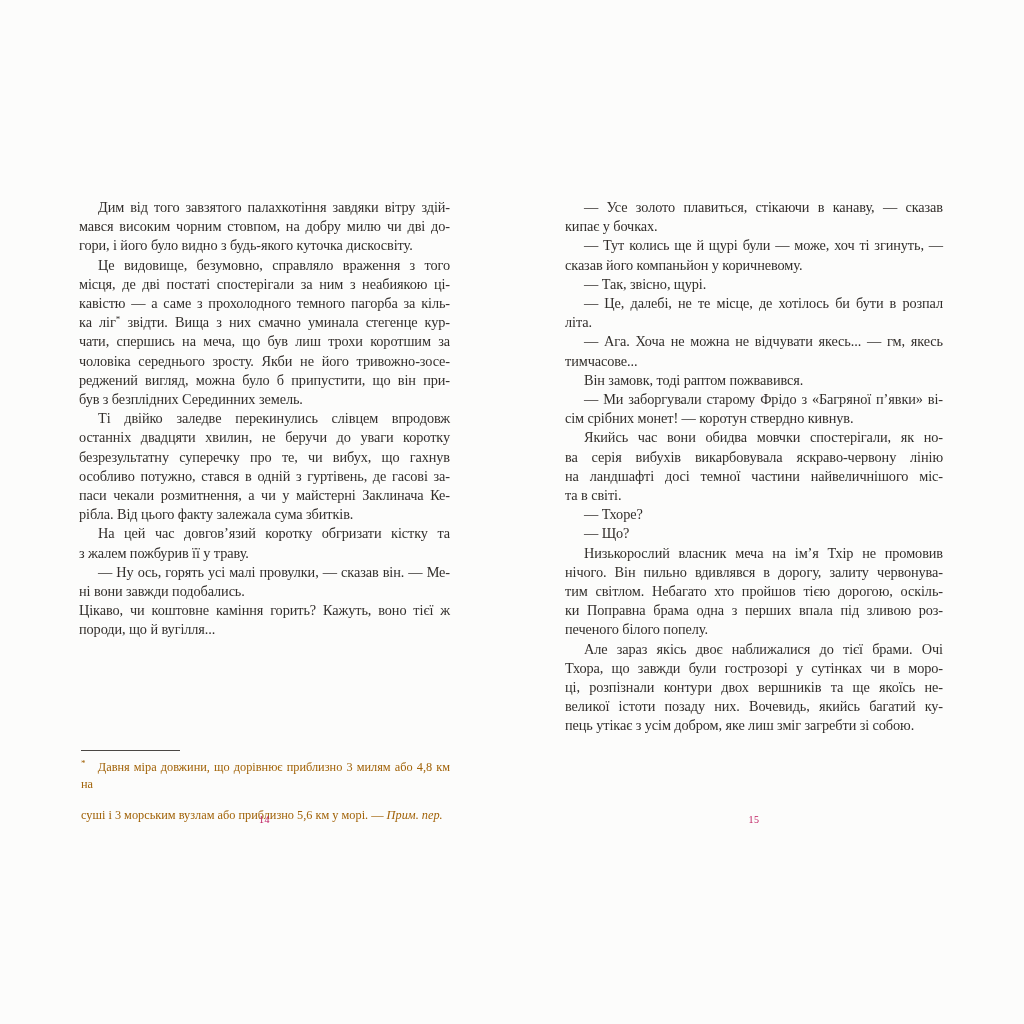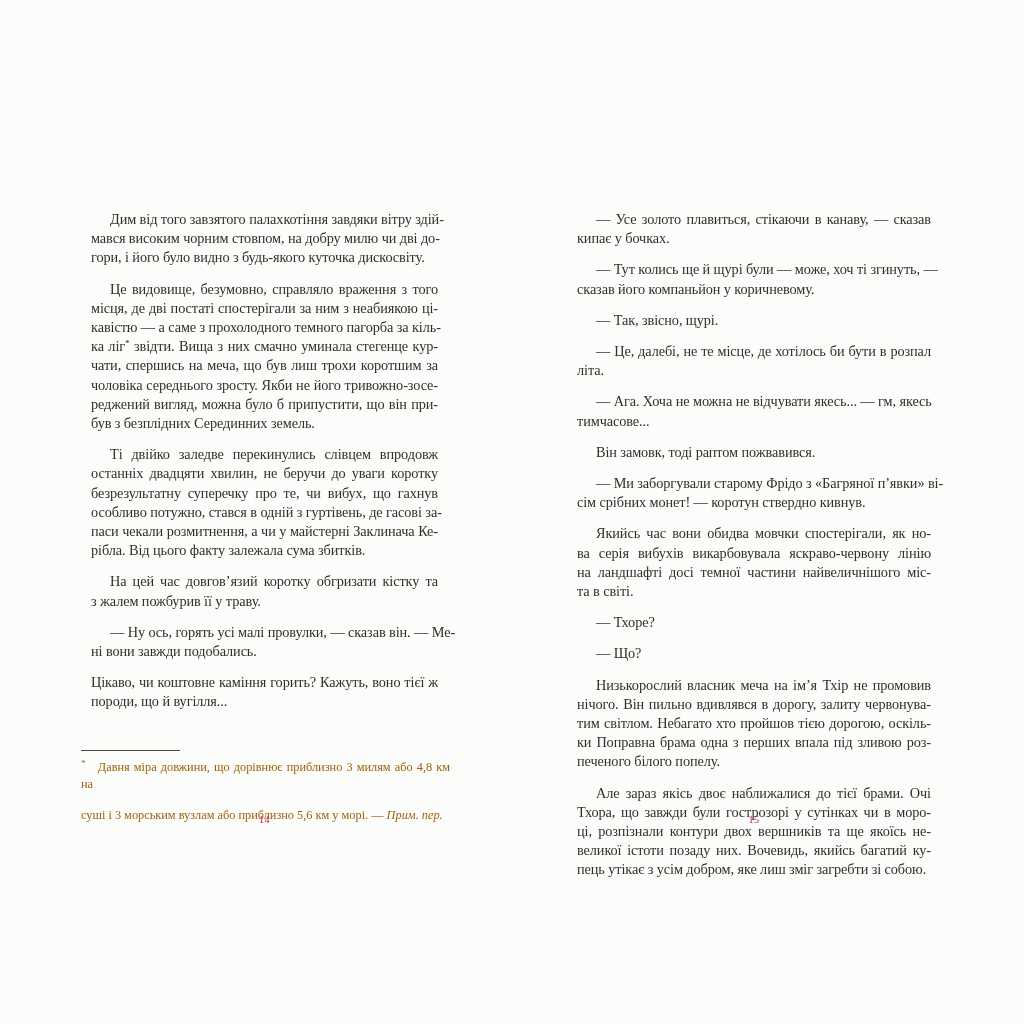--- a/index.html
+++ b/index.html
@@ -23,21 +23,21 @@
   }
   .page-left  { left: 79px;  width: 371px; }
   .page-right { left: 565px; width: 378px; }
 
   .text-column {
     position: absolute;
     top: 198px;
     left: 0;
     right: 0;
   }
-  .paragraph { margin: 12px; }
+  .paragraph { margin: 0; }
   .line {
     font-size: 14.3px;
     line-height: 19.2px;
     letter-spacing: -0.1px;
     text-align: justify;
     text-align-last: justify;
     text-justify: inter-word;
     white-space: nowrap;
   }
   .line.first { text-indent: 19px; }

